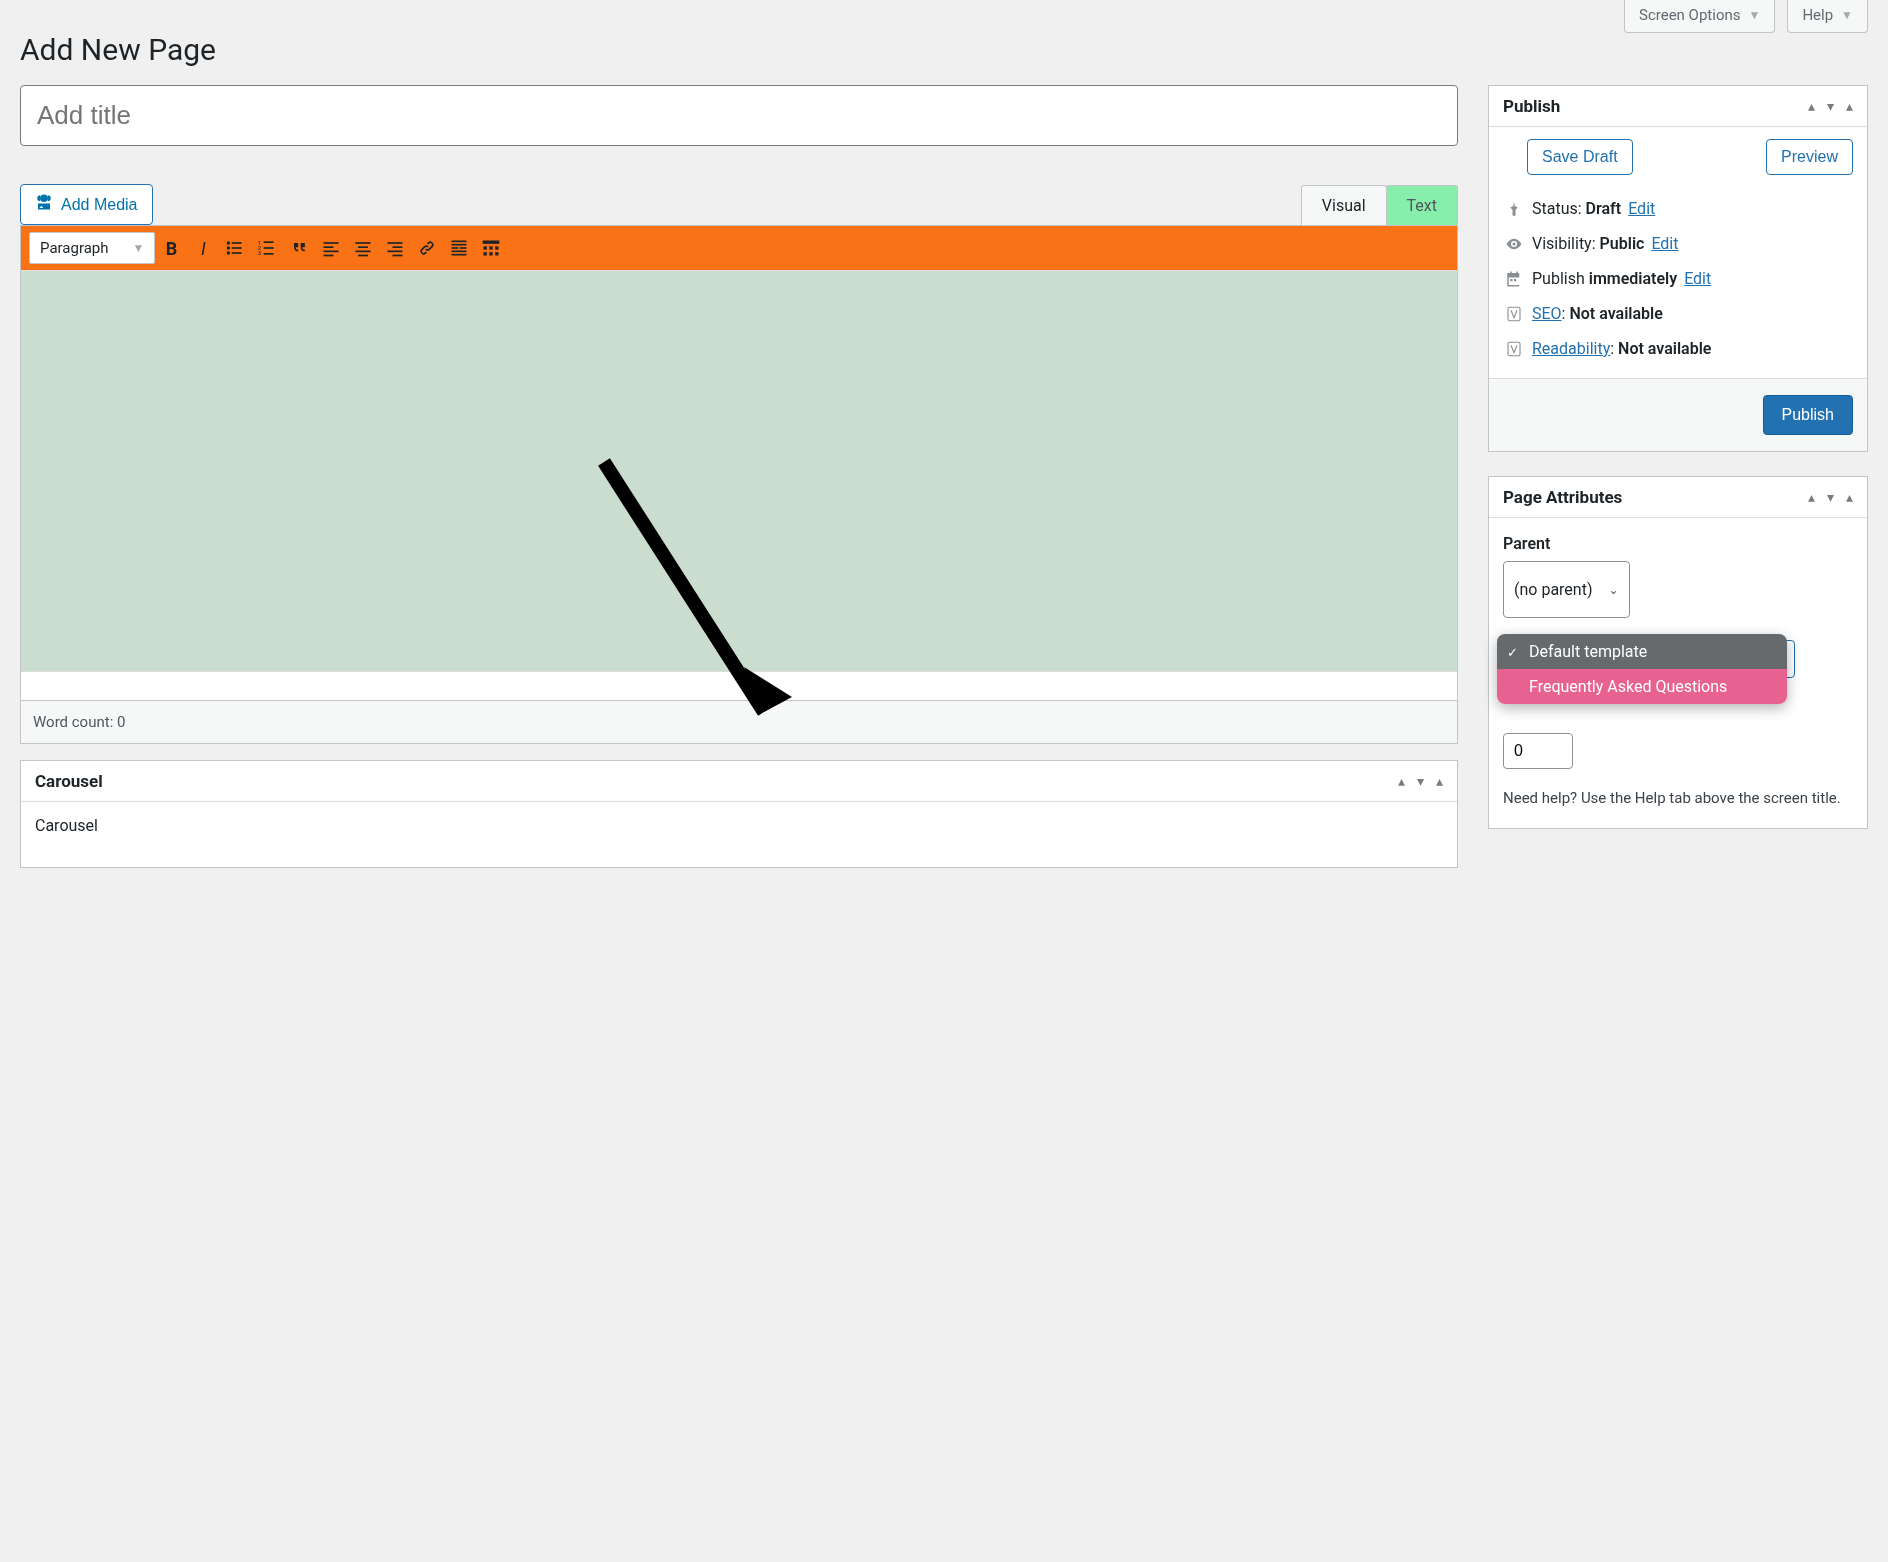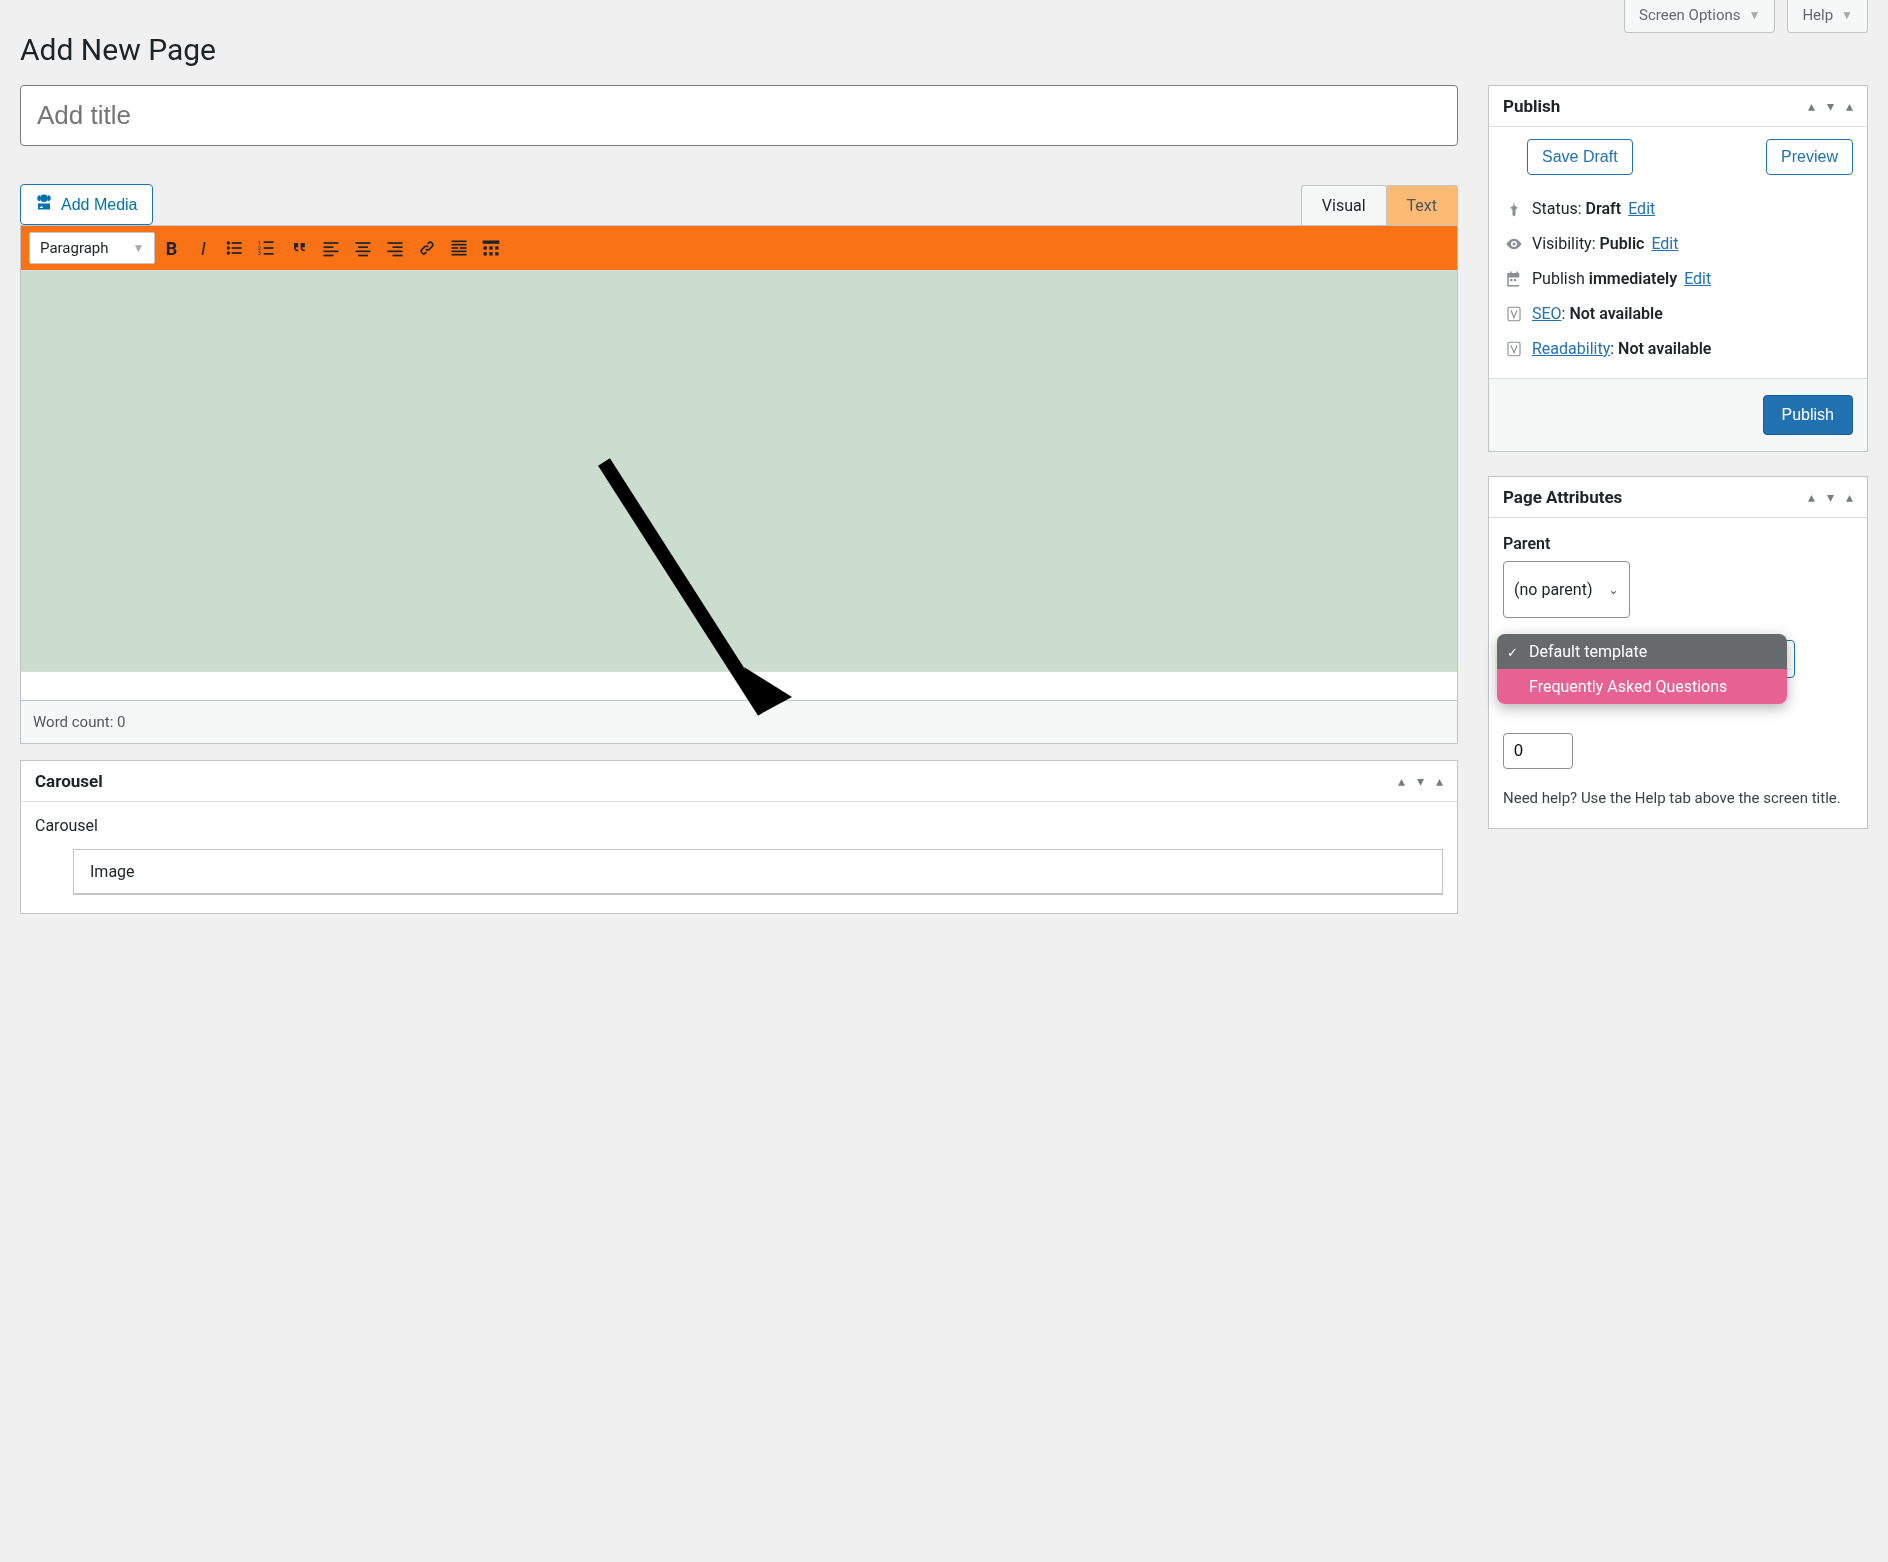--- a/index.html
+++ b/index.html
@@ -76,21 +76,21 @@
   }
   .media-icon { color: #0073aa; font-size: 18px; }
   .editor-tabs {
     display: flex;
   }
   .editor-tab {
     border: 1px solid #c3c4c7;
     border-bottom: none;
     padding: 10px 20px;
     font-size: 16px;
-    background: #fdba74;
+    background: #86efac;
     color: #50575e;
     cursor: pointer;
     border-radius: 3px 3px 0 0;
     margin-left: -1px;
   }
   .editor-tab.active {
     background: #f6f7f7;
     color: #1d2327;
   }
   .editor-box {
@@ -464,23 +464,20 @@
         <div class="postbox-header">
           <div class="postbox-title">Carousel</div>
           <div class="postbox-handles">
             <span class="handle">▴</span>
             <span class="handle">▾</span>
             <span class="handle">▴</span>
           </div>
         </div>
         <div class="carousel-body">
           <div class="carousel-sub">Carousel</div>
-          <div class="carousel-table">
-            <div class="carousel-cell">Image</div>
-          </div>
         </div>
       </div>
 
     </div>
 
     <div class="col-side">
 
       <div class="postbox">
         <div class="postbox-header">
           <div class="postbox-title">Publish</div>

